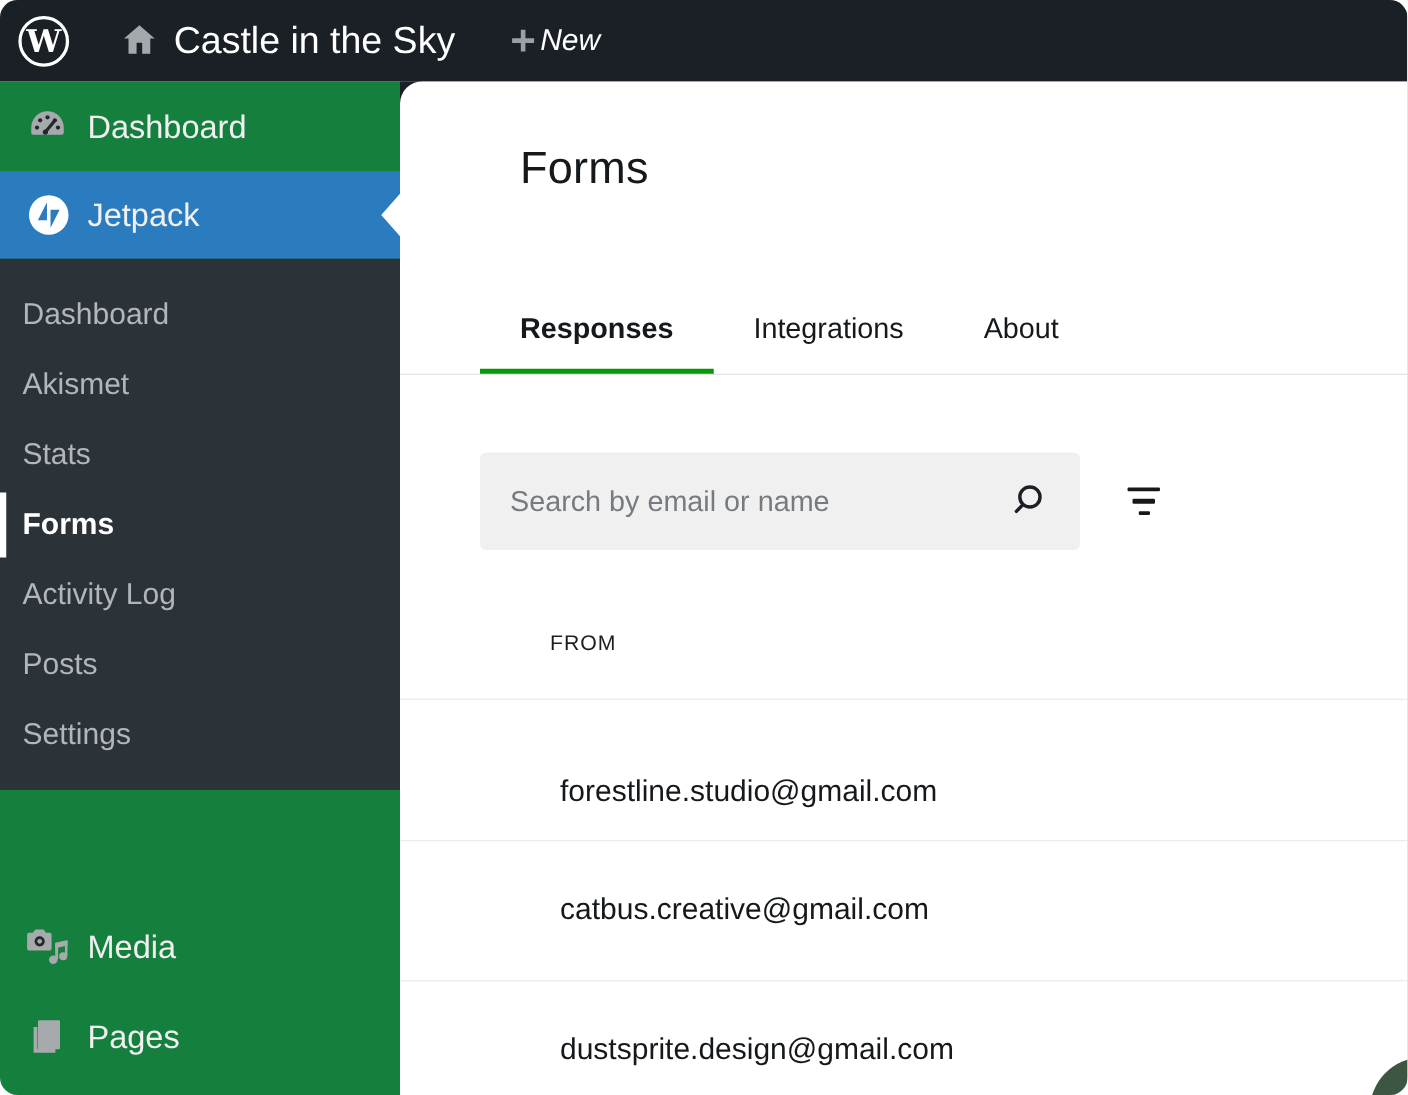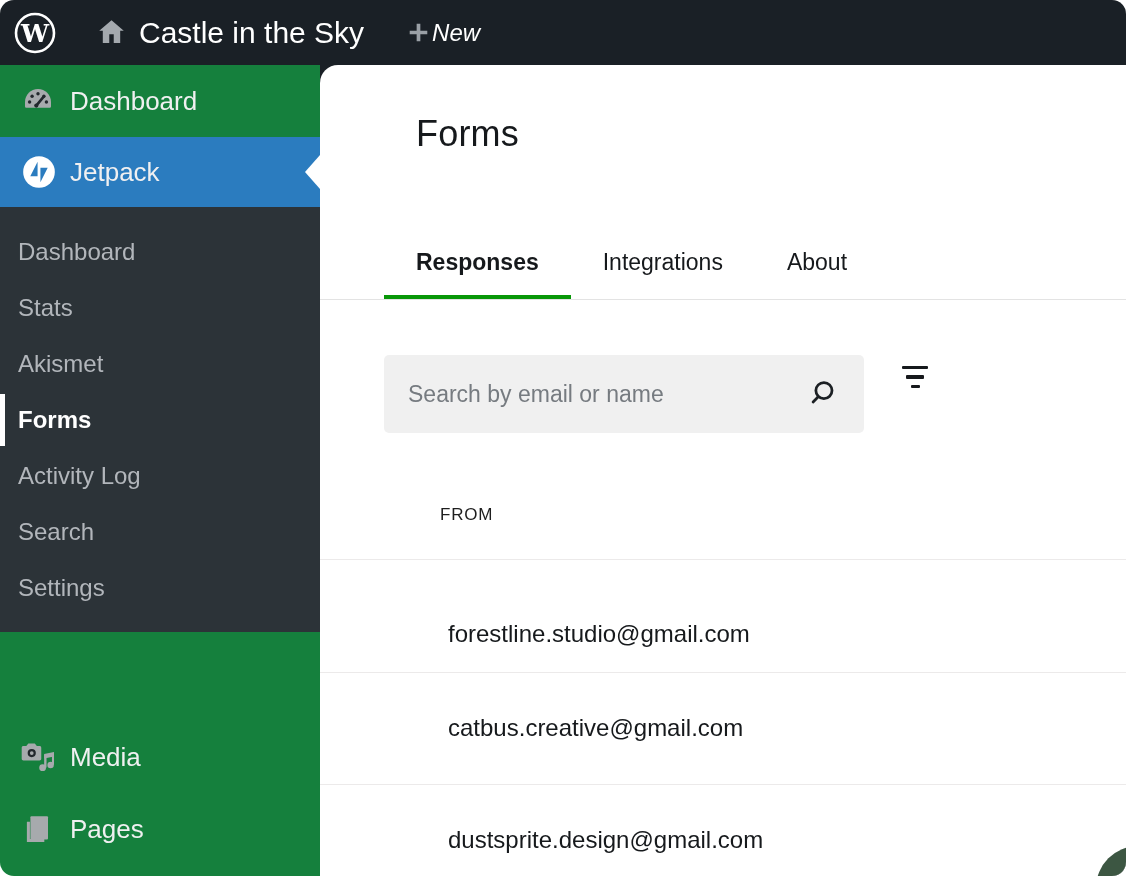--- a/index.html
+++ b/index.html
@@ -65,21 +65,21 @@
     position:absolute;left:96px;top:48px;margin:0;
     font-size:36px;font-weight:500;color:#16191c;letter-spacing:.2px;
   }
   .tabs-border{position:absolute;left:0;top:234px;width:100%;height:1px;background:#e3e3e3;}
   .tabs{position:absolute;left:64px;top:160px;height:75px;display:flex;}
   .tab{
     display:flex;align-items:center;justify-content:center;
     padding:0 32px;font-size:23px;color:#16191c;cursor:pointer;
   }
   .tab.active{font-weight:bold;box-shadow:inset 0 -5px 0 0 #089708;}
-  .search-row{position:absolute;left:64px;top:290px;height:92px;display:flex;align-items:flex-start;}
+  .search-row{position:absolute;left:64px;top:290px;height:92px;display:flex;align-items:center;}
   .search-box{
     position:relative;width:480px;height:78px;background:#f0f0f0;
     border-radius:5px;
   }
   .search-box input{
     position:absolute;inset:0;width:100%;height:100%;box-sizing:border-box;
     background:transparent;border:none;outline:none;
     padding:0 64px 0 24px;font-size:23px;color:#3c434a;
     font-family:"Liberation Sans",sans-serif;
   }
@@ -165,34 +165,34 @@
       </span>
       <span class="mi-label">Jetpack</span>
       <span class="arrow"></span>
     </div>
 
     <div class="submenu">
       <div class="submenu-item">
         <span>Dashboard</span>
       </div>
       <div class="submenu-item">
+        <span>Akismet</span>
+      </div>
+      <div class="submenu-item">
         <span>Stats</span>
-      </div>
-      <div class="submenu-item">
-        <span>Akismet</span>
       </div>
       <div class="submenu-item current">
         <span class="current-bar"></span>
         <span>Forms</span>
       </div>
       <div class="submenu-item">
         <span>Activity Log</span>
       </div>
       <div class="submenu-item">
-        <span>Search</span>
+        <span>Posts</span>
       </div>
       <div class="submenu-item">
         <span>Settings</span>
       </div>
     </div>
 
 
     <div class="menu-item mi-media">
       <span class="mi-icon">
         <svg width="34" height="34" viewBox="0 0 20 20">

